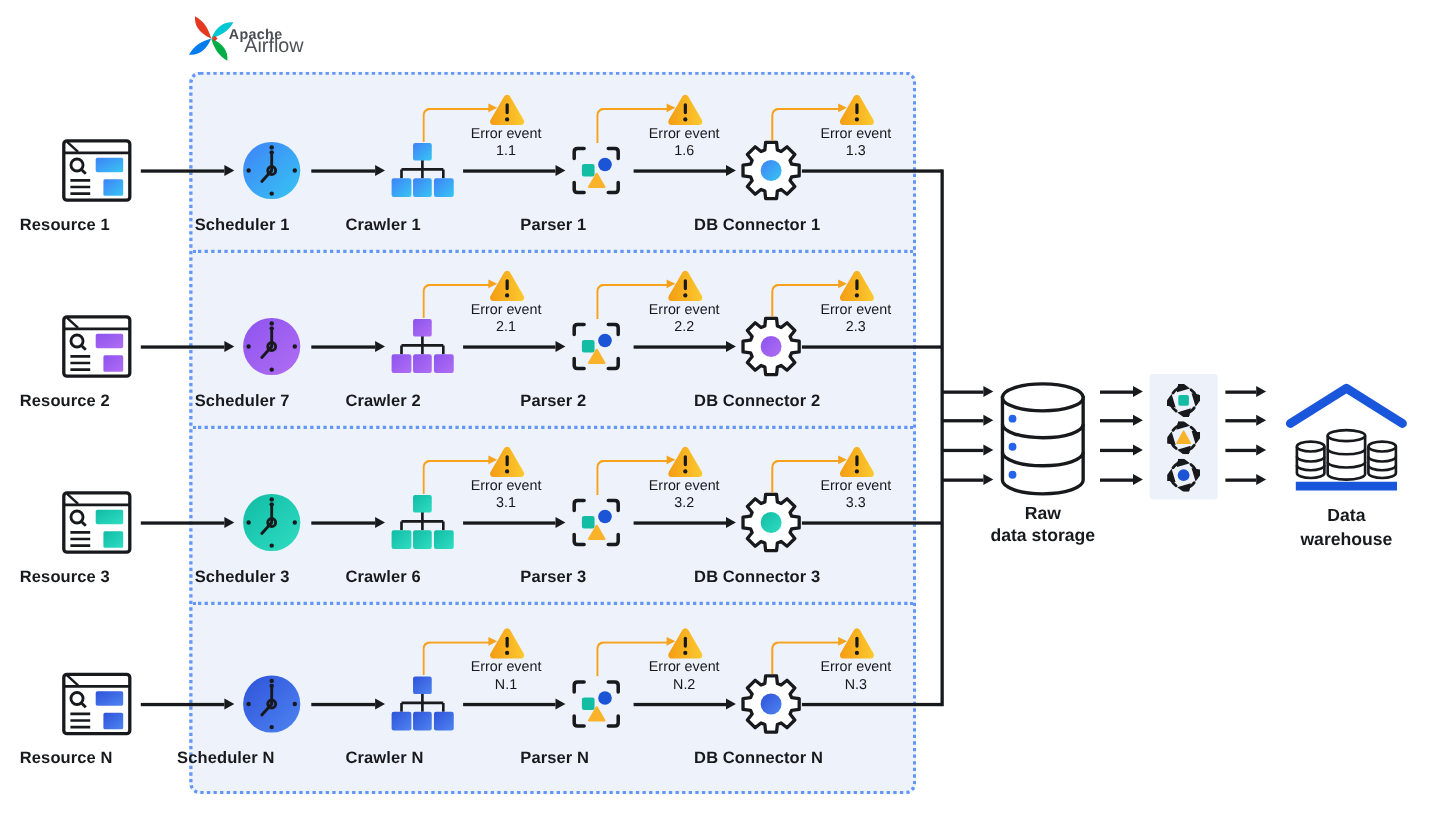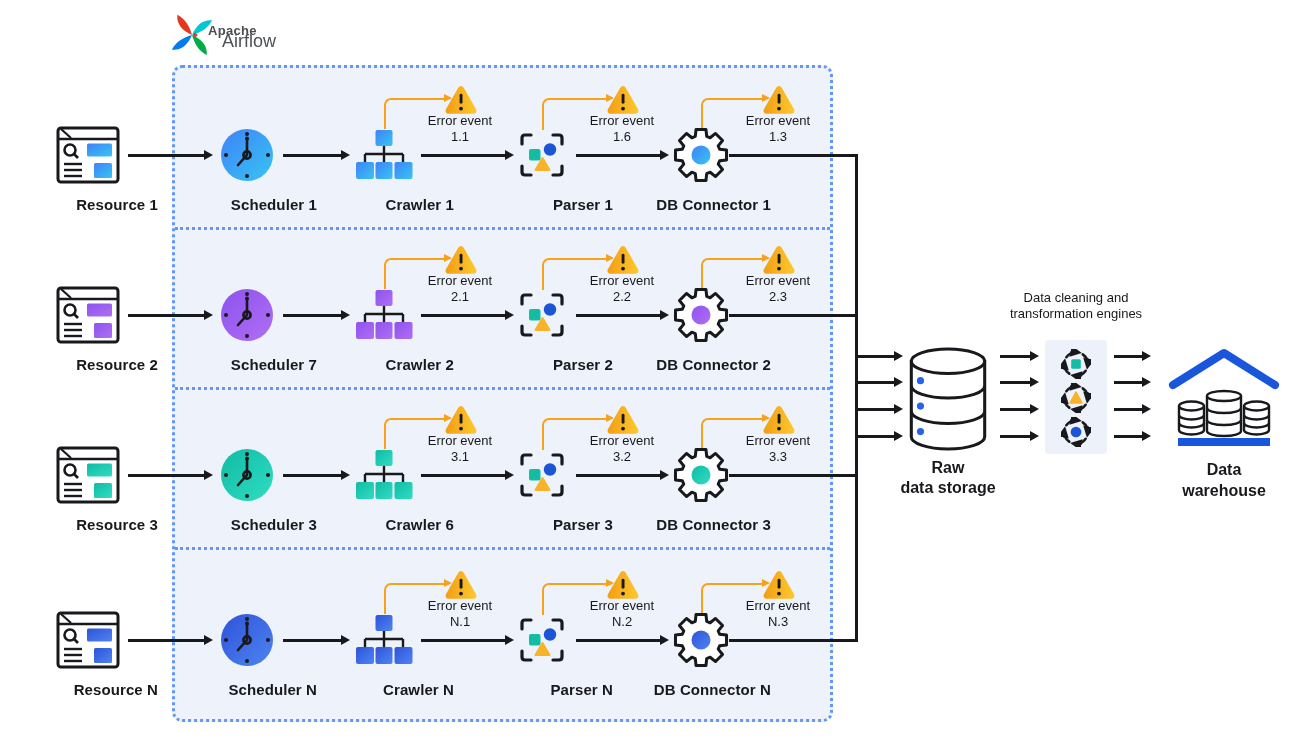--- a/index.html
+++ b/index.html
@@ -1,21 +1,21 @@
 <!DOCTYPE html>
 <html><head>
 <meta charset="utf-8">
 <style>
   html,body{margin:0;padding:0;background:#fff}
   .canvas{position:relative;width:1300px;height:740px;background:#fff;overflow:hidden;
           font-family:"Liberation Sans",sans-serif;color:#17191c;
           --ink:#17191c;--orange:#f6a21d;--dot:#6496f5;--band:#eef2fa}
   .abs{position:absolute}
   .row{position:absolute;inset:0}
-  .lbl{position:absolute;font-weight:700;font-size:15px;line-height:18px;text-align:right;letter-spacing:.1px}
+  .lbl{position:absolute;font-weight:700;font-size:15px;line-height:18px;text-align:left;letter-spacing:.1px}
   .lbl16{position:absolute;font-weight:700;font-size:16px;line-height:20px;text-align:center}
   .sub{position:absolute;font-size:13px;line-height:15.5px;text-align:center}
   .cap{position:absolute;font-size:13px;line-height:16px;text-align:center}
   .bands{position:absolute;left:172px;top:65px;width:661px;height:657px;background:var(--band);
          border:3px dotted var(--dot);border-radius:10px;box-sizing:border-box}
   .separator{position:absolute;left:175px;width:655px;height:0;border-top:3px dotted var(--dot)}
   .harrow,.hline{position:absolute;height:2.5px;background:var(--ink)}
   .harrow::after{content:"";position:absolute;right:-9px;top:50%;margin-top:-5.5px;width:0;height:0;
                  border-left:9px solid var(--ink);border-top:5.5px solid transparent;border-bottom:5.5px solid transparent}
   .vline{position:absolute;width:2.5px;background:var(--ink)}
@@ -307,21 +307,21 @@
 
   <div class="row" style="--cy:640px">
     <svg class="abs" style="left:56px;top:calc(var(--cy) - 31px)" width="64" height="62" viewBox="0 0 64 62">
         <use href="#ic-resource" class="rf3"></use>
       </svg>
     <div class="lbl" style="left:18px;top:calc(var(--cy) + 41px);width:140px">Resource N</div>
     <div class="harrow" style="left:128px;width:76px;top:calc(var(--cy) - 1px)"></div>
     <svg class="abs" style="left:219px;top:calc(var(--cy) - 28px)" width="56" height="56" viewBox="0 0 56 56">
         <use href="#ic-clock" class="rf3"></use>
       </svg>
-    <div class="lbl" style="left:177px;top:calc(var(--cy) + 41px);width:140px">Scheduler N</div>
+    <div class="lbl" style="left:161px;top:calc(var(--cy) + 41px);width:140px">Scheduler N</div>
     <div class="harrow" style="left:283px;width:58px;top:calc(var(--cy) - 1px)"></div>
     <svg class="abs" style="left:352px;top:calc(var(--cy) - 27px)" width="64" height="53" viewBox="0 0 64 53">
         <use href="#ic-crawler" class="rf3"></use>
       </svg>
     <div class="lbl" style="left:314px;top:calc(var(--cy) + 41px);width:140px">Crawler N</div>
     <div class="harrow" style="left:421px;width:84px;top:calc(var(--cy) - 1px)"></div>
     <svg class="abs" style="left:516px;top:calc(var(--cy) - 26px)" width="52" height="52" viewBox="0 0 52 52">
         <use href="#ic-parser"></use>
       </svg>
     <div class="lbl" style="left:473px;top:calc(var(--cy) + 41px);width:140px">Parser N</div>
@@ -375,24 +375,20 @@
     </g>
   </svg>
   <div class="lbl16" style="left:878px;top:458px;width:140px">Raw</div>
   <div class="lbl16" style="left:878px;top:478px;width:140px">data storage</div>
 
   <div class="harrow" style="left:1000px;width:30px;top:355px"></div>
   <div class="harrow" style="left:1000px;width:30px;top:381px"></div>
   <div class="harrow" style="left:1000px;width:30px;top:408px"></div>
   <div class="harrow" style="left:1000px;width:30px;top:435px"></div>
 
-  <div class="cap" style="left:991px;top:290px;width:170px">
-    <div>Data cleaning and</div>
-      <div>transformation engines</div>
-  </div>
   <div class="enginebox"></div>
   <svg class="abs" style="left:1061px;top:349px" width="30" height="30" viewBox="0 0 28 28">
     <use href="#ic-ring"></use>
       <rect x="9.5" y="9.5" width="9" height="9" rx="1.5" fill="#13bda4"></rect>
   </svg>
   <svg class="abs" style="left:1061px;top:383px" width="30" height="30" viewBox="0 0 28 28">
     <use href="#ic-ring"></use>
       <path d="M14,8.5 L19.5,18.5 H8.5 Z" fill="#f8b32a" stroke="#f8b32a" stroke-width="1.5" stroke-linejoin="round"></path>
   </svg>
   <svg class="abs" style="left:1061px;top:417px" width="30" height="30" viewBox="0 0 28 28">

